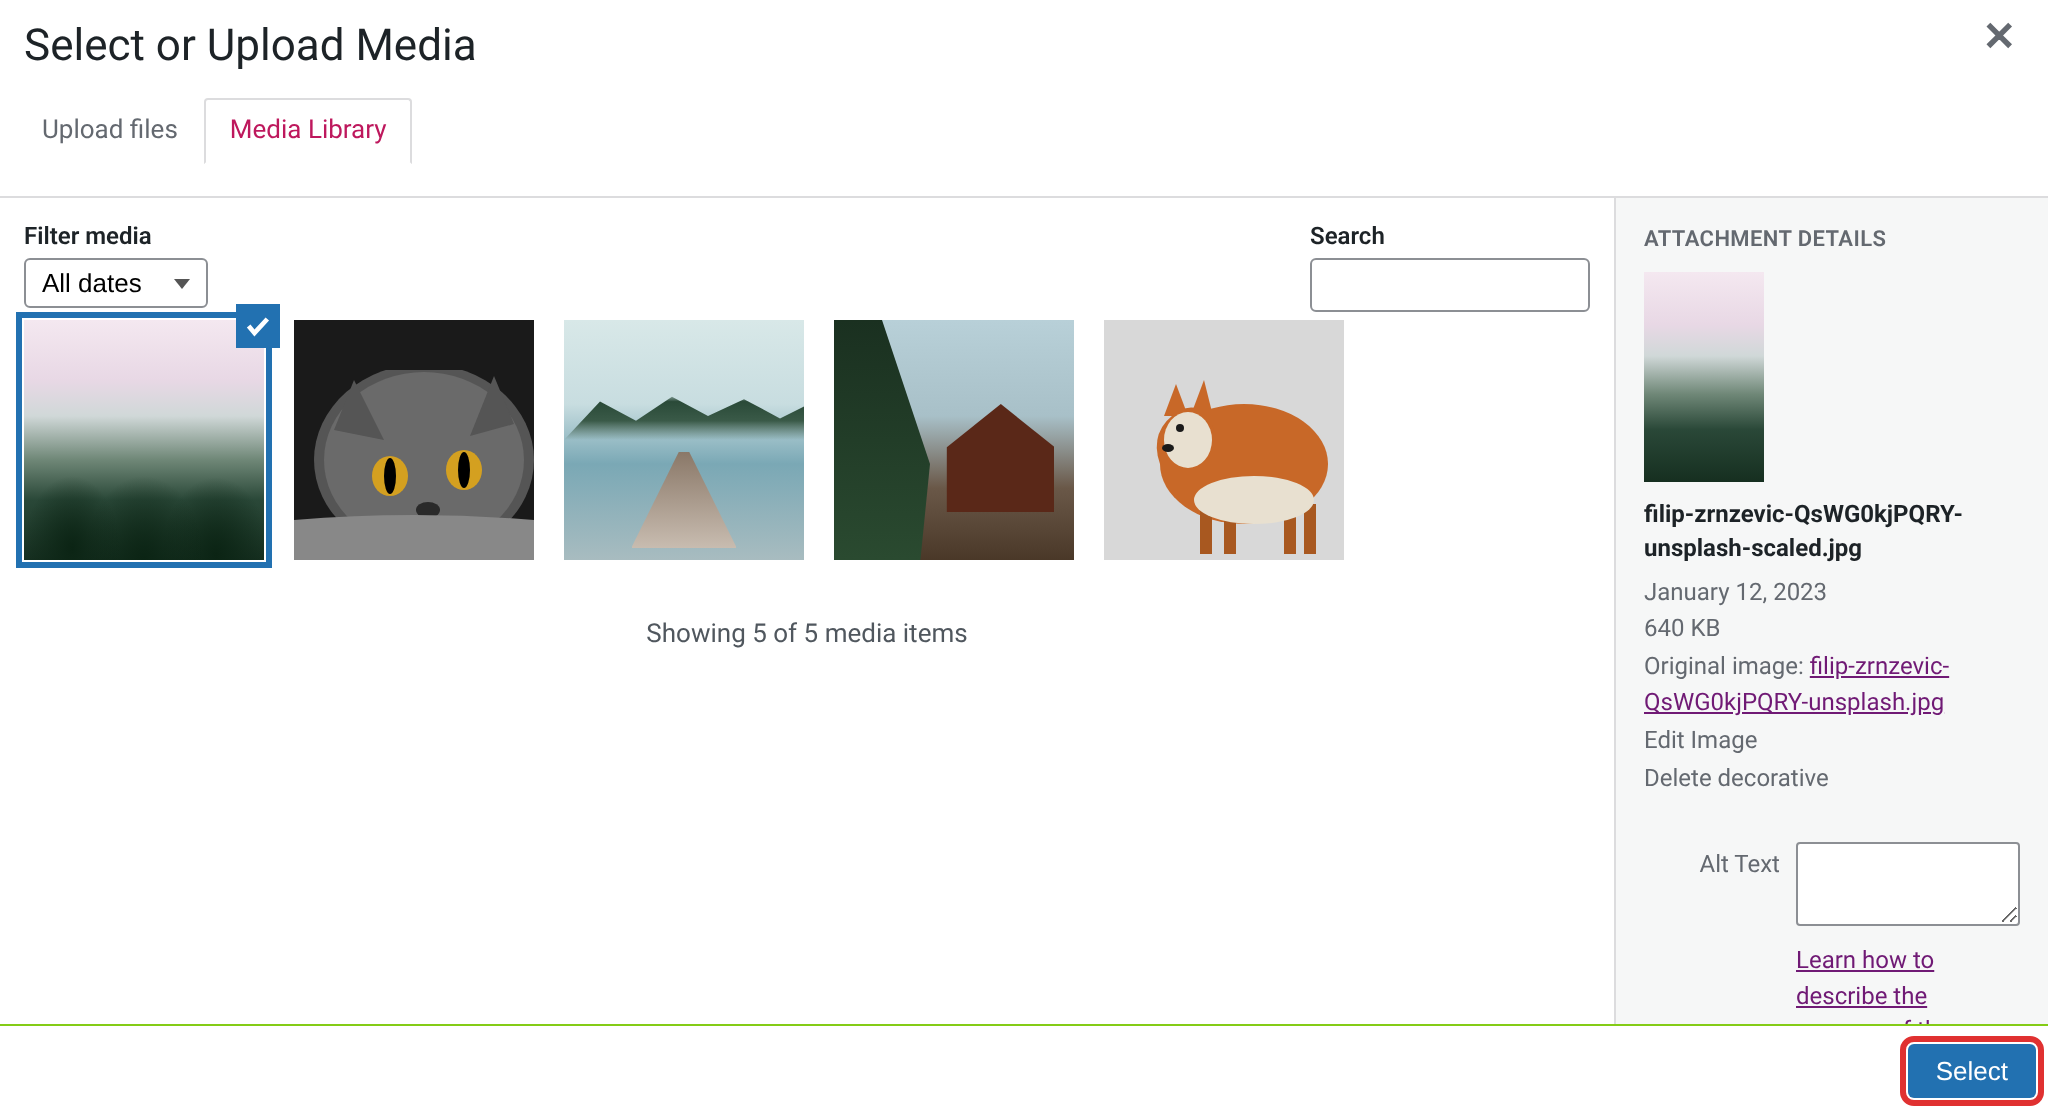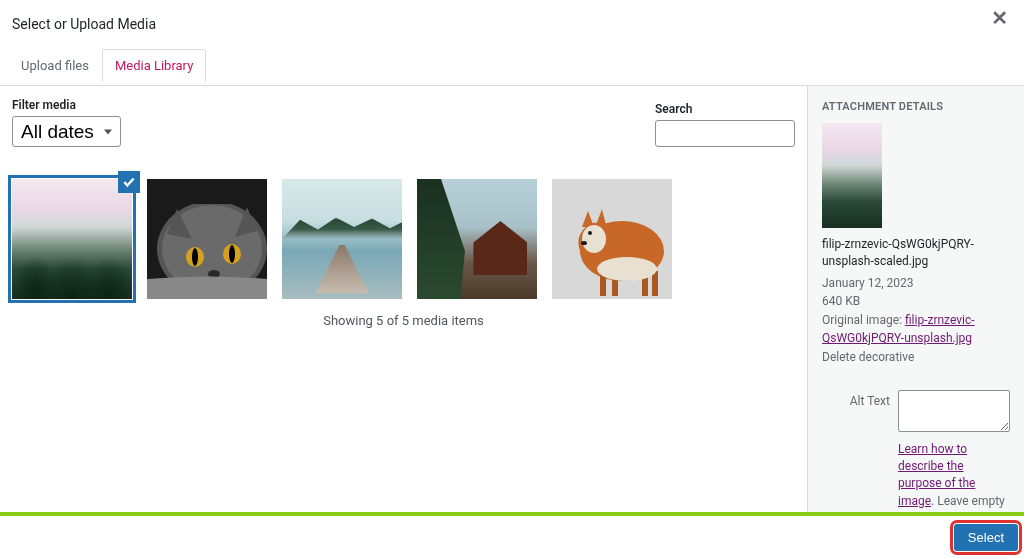--- a/index.html
+++ b/index.html
@@ -13,35 +13,35 @@
     overflow: hidden;
     position: relative;
   }
   .modal-header {
     display: flex;
     align-items: flex-start;
     justify-content: space-between;
     padding: 0 16px 0 12px;
   }
   .modal-title {
-    font-size: 14px;
+    font-size: 22px;
     font-weight: 400;
     line-height: 48px;
     color: #1d2327;
   }
   .close-btn {
     font-size: 20px;
     color: #646970;
     cursor: pointer;
     padding: 6px 0 0 0;
     font-weight: bold;
   }
   .tabs {
     display: flex;
-    padding: 0 0 4px 8px;
+    padding: 0 0 17px 8px;
     border-bottom: 1px solid #dcdcde;
   }
   .tab {
     padding: 8px 12px;
     font-size: 13px;
     color: #646970;
     cursor: pointer;
     border: 1px solid transparent;
     border-bottom: none;
     position: relative;
@@ -59,41 +59,41 @@
     height: 440px;
   }
   .media-browser {
     flex: 1;
     padding: 12px;
     overflow: auto;
   }
   .toolbar {
     display: flex;
     justify-content: space-between;
-    align-items: flex-end;
-    margin-bottom: 32px;
+    align-items: flex-start;
+    margin-bottom: 4px;
   }
   .filter-group label, .search-group label {
     display: block;
     font-weight: 600;
     font-size: 12px;
     margin-bottom: 4px;
     color: #1d2327;
   }
   .filter-select-wrap {
     position: relative;
     display: inline-block;
   }
   .filter-select {
     appearance: none;
     -webkit-appearance: none;
     border: 1px solid #8c8f94;
     border-radius: 3px;
     padding: 4px 26px 4px 8px;
-    font-size: 19px;
+    font-size: 13px;
     background: #fff;
     min-width: 92px;
     cursor: pointer;
   }
   .filter-select-wrap::after {
     content: "";
     position: absolute;
     right: 9px;
     top: 50%;
     width: 0; height: 0;
@@ -144,21 +144,21 @@
     color: #fff;
     font-size: 14px;
   }
   .thumb {
     width: 100%;
     height: 100%;
     display: block;
   }
   .media-count {
     text-align: center;
-    margin-top: 14px;
+    margin-top: 30px;
     color: #50575e;
     font-size: 13px;
   }
   .sidebar {
     width: 217px;
     background: #f6f7f7;
     border-left: 1px solid #dcdcde;
     padding: 14px 14px 14px 14px;
     overflow: auto;
     font-size: 12px;
@@ -170,21 +170,21 @@
     color: #646970;
     margin-bottom: 10px;
     letter-spacing: 0.2px;
   }
   .detail-thumb {
     width: 60px;
     height: 105px;
     margin-bottom: 8px;
   }
   .filename {
-    font-weight: 400;
+    font-weight: 700;
     color: #1d2327;
     line-height: 1.4;
     word-break: break-word;
     margin-bottom: 4px;
   }
   .details-list div {
     color: #646970;
     line-height: 1.55;
   }
   .link {
@@ -232,21 +232,21 @@
     font-size: 12px;
     line-height: 1.45;
     margin-top: 6px;
   }
   .footer {
     position: absolute;
     bottom: 0;
     left: 0;
     right: 0;
     height: 46px;
-    border-top: 4px solid #84cc16;
+    border-top: 1px solid #84cc16;
     background: #fff;
     display: flex;
     justify-content: flex-end;
     align-items: center;
     padding: 0 6px;
   }
   .select-btn {
     background: #2271b1;
     color: #fff;
     border: none;
@@ -418,20 +418,21 @@
   <div class="sidebar">
     <h2>ATTACHMENT DETAILS</h2>
     <div class="detail-thumb detail-thumb-forest"></div>
     <div class="filename">filip-zrnzevic-QsWG0kjPQRY-unsplash-scaled.jpg</div>
     <div class="details-list">
       <div>January 12, 2023</div>
       <div>640 KB</div>
       <div>
         <span>Original image: </span><span class="link">filip-zrnzevic-QsWG0kjPQRY-unsplash.jpg</span>
       </div>
+      <div class="edit-link">Edit Image</div>
       <div class="delete-link">Delete decorative</div>
     </div>
 
     <div class="field-row">
       <label>Alt Text</label>
       <div class="field-body">
         <textarea value="" style=""></textarea>
         <div class="help-text">
           <span class="link">Learn how to describe the purpose of the image</span><span>. Leave empty if the image is purely decorative.</span>
         </div>

